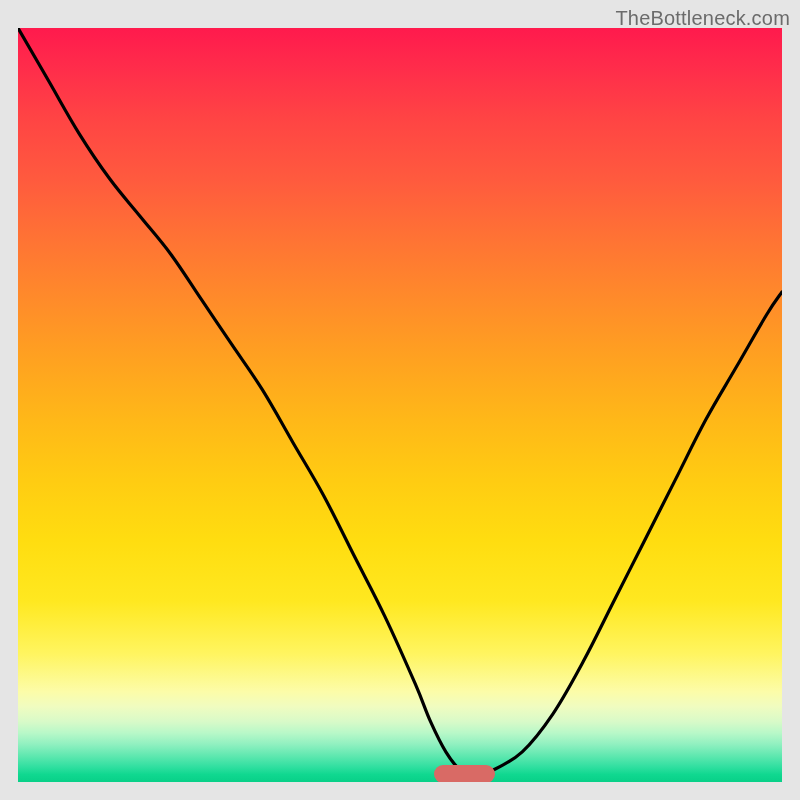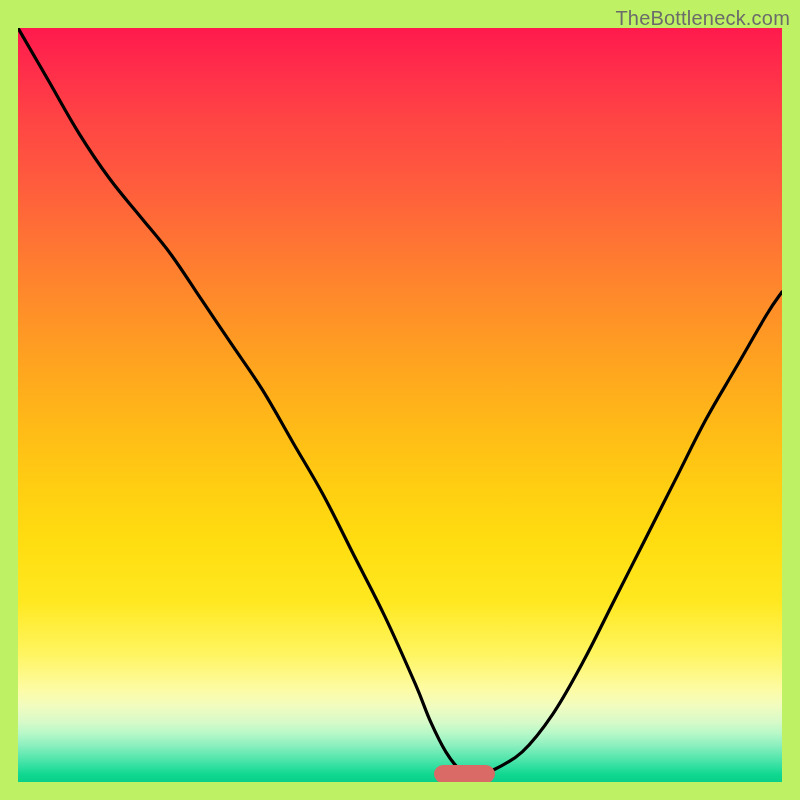--- a/index.html
+++ b/index.html
@@ -9,21 +9,21 @@
     height: 800px;
     background: #000;
     overflow: hidden;
   }
   .frame {
     position: absolute;
     left: 0;
     top: 0;
     width: 800px;
     height: 800px;
-    background: #bef264;
+    background: #e5e5e5;
   }
   .plot-area {
     position: absolute;
     left: 18px;
     top: 28px;
     width: 764px;
     height: 754px;
     overflow: hidden;
   }
   .gradient {

